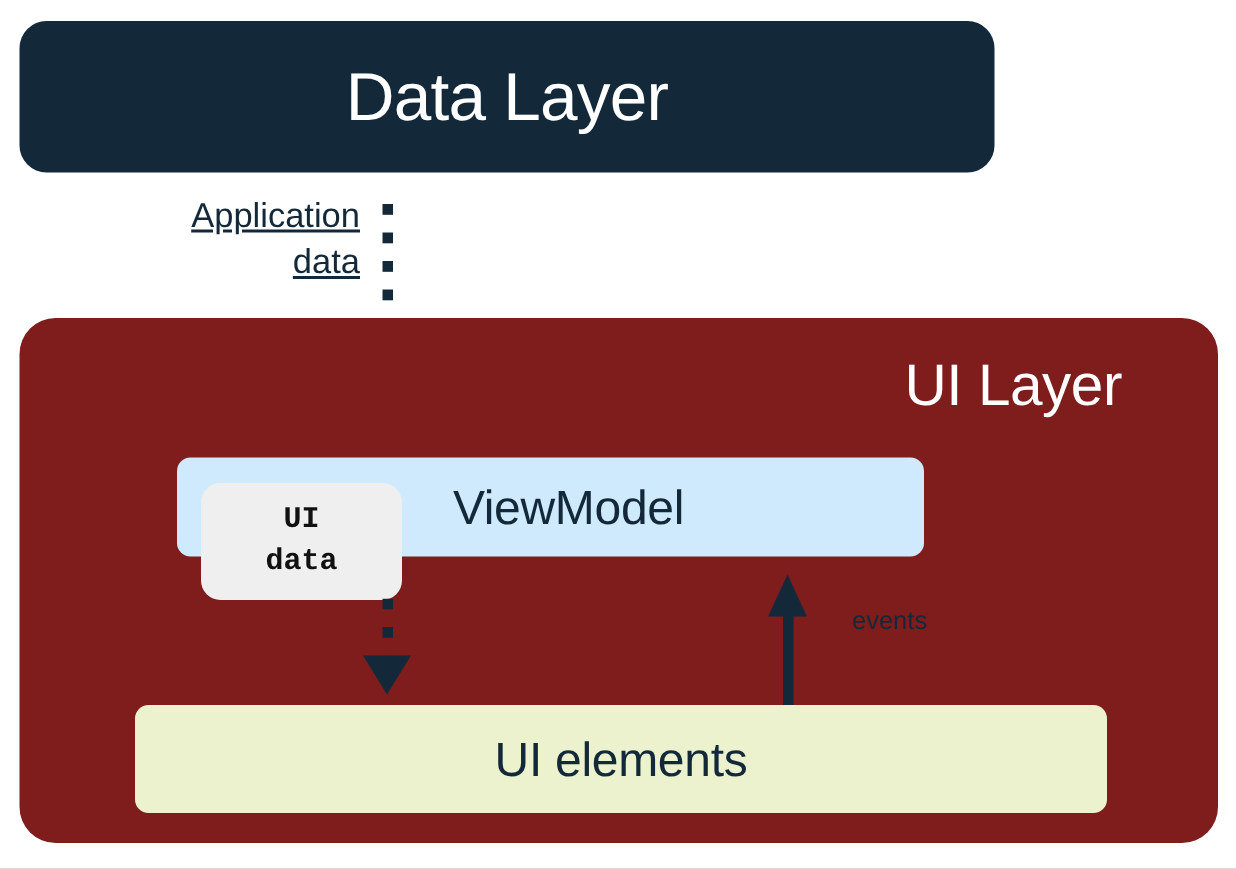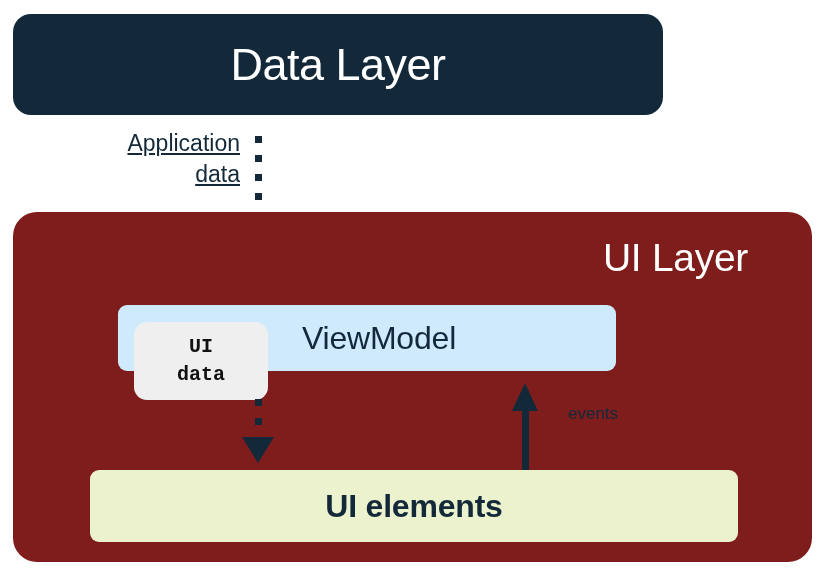--- a/index.html
+++ b/index.html
@@ -196,21 +196,21 @@
     height: 72px;
     background: #ebf2cd;
     border-radius: 9px;
     display: flex;
     align-items: center;
     justify-content: center;
   }
   .ui-elements-label {
     color: #13293a;
     font-size: 32px;
-    font-weight: 700;
+    font-weight: 400;
     letter-spacing: -0.2px;
   }
 </style>
 </head>
 <body>
 
 <div id="canvas">
 
   <div class="data-layer">
     <span class="data-layer-title">Data Layer</span>

